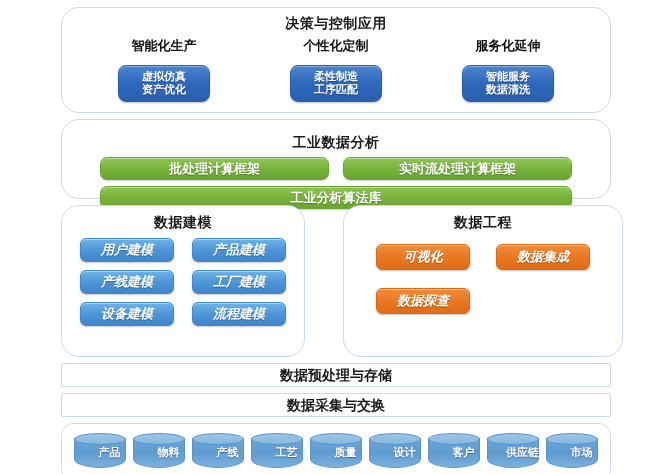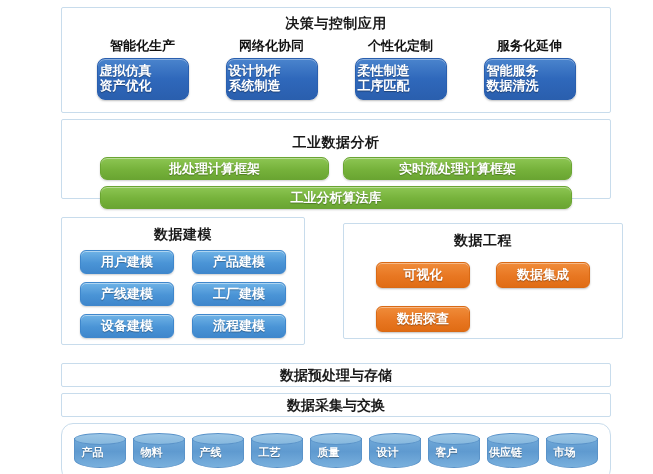--- a/index.html
+++ b/index.html
@@ -19,21 +19,21 @@
     left: 61px;
     top: 7px;
     width: 550px;
     display: flex;
     flex-direction: column;
     gap: 6px;
   }
   .panel {
     background: #ffffff;
     border: 1px solid #c8dcec;
-    border-radius: 2px;
+    border-radius: 18px;
     box-sizing: border-box;
     position: relative;
   }
   .panel-title {
     text-align: center;
     color: #1a1a1a;
     font-size: 14px;
     font-weight: 600;
     letter-spacing: 0.5px;
   }
@@ -48,39 +48,41 @@
     display: flex;
     justify-content: space-around;
     align-items: flex-start;
     padding: 0 8px;
   }
   .app-col {
     display: flex;
     flex-direction: column;
     align-items: center;
     width: 118px;
+    gap: 7px;
   }
   .app-cat {
     font-size: 13px;
     color: #111;
     font-weight: 600;
     margin-bottom: 3px;
     white-space: nowrap;
   }
   .btn-blue-dark {
     width: 86px;
     padding: 4px 2px 5px 2px;
     border-radius: 8px;
     background: linear-gradient(180deg, #4a84cd 0%, #2f68bb 50%, #2a5fae 100%);
     border: 1px solid #2a5fae;
     box-shadow: inset 0 1px 0 rgba(255,255,255,.35), 0 1px 2px rgba(0,0,0,.25);
     color: #ffffff;
-    font-size: 13px;
+    font-size: 11px;
     font-weight: 700;
     line-height: 1.18;
+    text-align: center;
     text-shadow: 0 1px 1px rgba(0,0,0,.35);
   }
   .btn-blue-dark .l2 { display: block; }
 
   
   #row-analysis {
     height: 80px;
     padding: 4px 8px 7px 8px;
   }
   #row-analysis .panel-title { margin: 10px 0 5px 0; }
@@ -103,35 +105,35 @@
     text-align: center;
     text-shadow: 0 1px 1px rgba(0,0,0,.3);
   }
   .green-row.single { margin-top: 6px; }
 
   
   #row-mid {
     display: flex;
     gap: 38px;
     height: 152px;
-    align-items: center;
   }
   #panel-modeling {
     width: 268px;
     padding: 6px 10px;
   }
   #panel-engineering {
     flex: 1;
     padding: 6px 18px;
   }
   #row-mid .panel-title { margin: 2px 0 6px 0; }
   .grid2 {
     display: grid;
     grid-template-columns: 1fr 1fr;
     justify-items: center;
+    font-style: italic;
   }
   #grid-modeling {
     gap: 8px 18px;
     padding: 0 8px;
   }
   #grid-engineering {
     gap: 18px 26px;
     padding: 6px 14px 0 14px;
   }
   .btn-blue-light {
@@ -206,21 +208,21 @@
     top: 0px;
     width: 52px;
     height: 12px;
     box-sizing: border-box;
     background: linear-gradient(180deg, #9cc6e6 0%, #86b8de 100%);
     border: 1px solid #5a93c9;
     border-radius: 50%;
   }
   .cyl-label {
     position: absolute;
-    left: 0;
+    left: 17px;
     top: 5px;
     width: 37px;
     height: 30px;
     display: flex;
     align-items: center;
     justify-content: center;
     text-align: center;
     color: #ffffff;
     font-size: 11px;
     font-weight: 700;
@@ -238,27 +240,20 @@
     <div class="app-cols">
 
       <div class="app-col">
         <div class="app-cat">智能化生产</div>
         <div class="btn-blue-dark">
           <span class="l1">虚拟仿真</span>
           <span class="l2">资产优化</span>
         </div>
       </div>
 
-      <div class="app-col">
-        <div class="app-cat">网络化协同</div>
-        <div class="btn-blue-dark">
-          <span class="l1">设计协作</span>
-          <span class="l2">系统制造</span>
-        </div>
-      </div>
 
       <div class="app-col">
         <div class="app-cat">个性化定制</div>
         <div class="btn-blue-dark">
           <span class="l1">柔性制造</span>
           <span class="l2">工序匹配</span>
         </div>
       </div>
 
       <div class="app-col">

